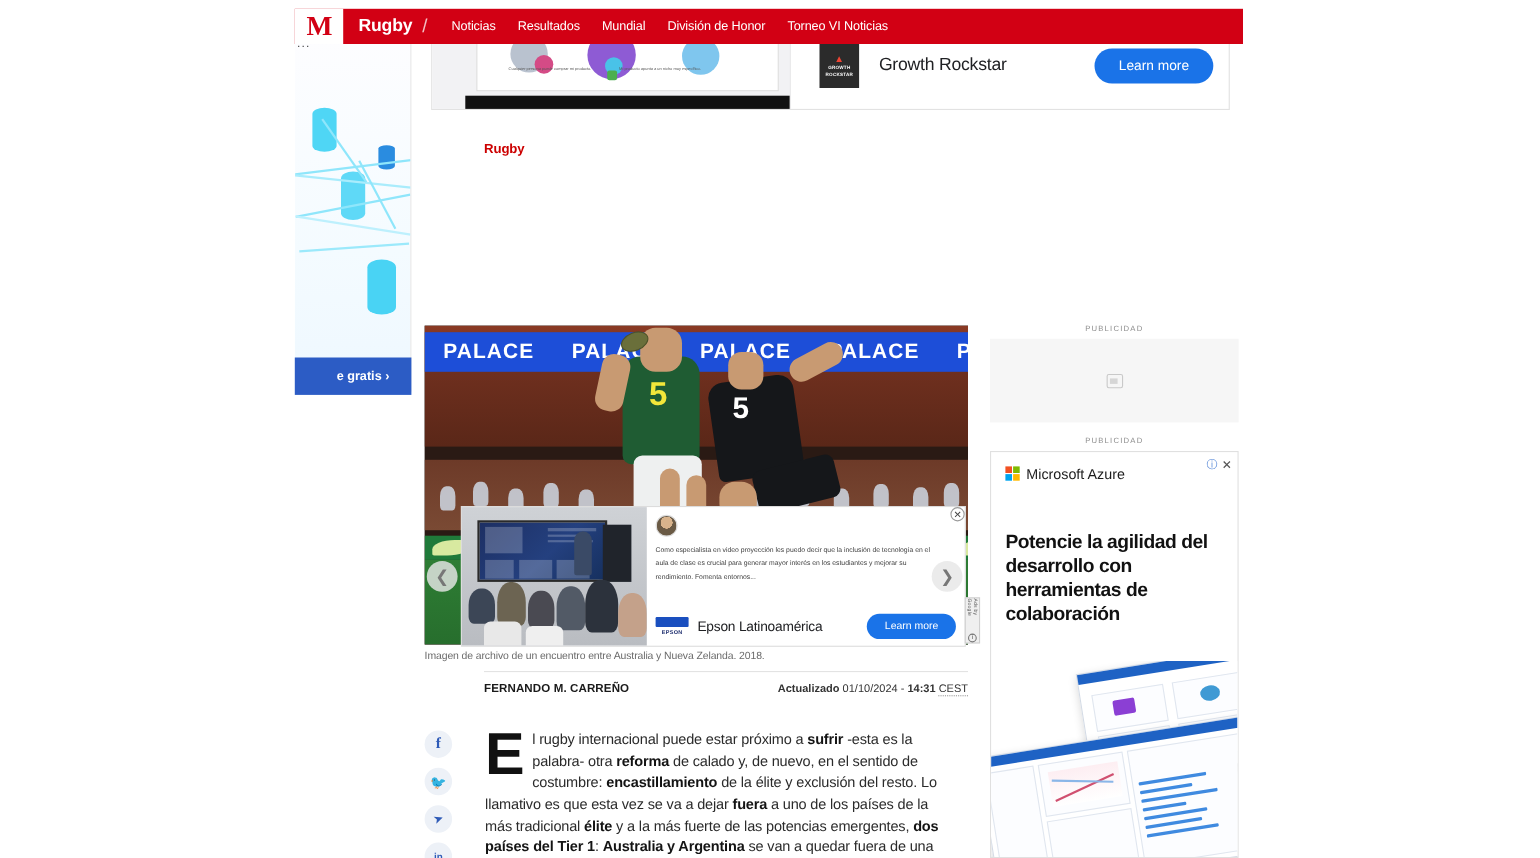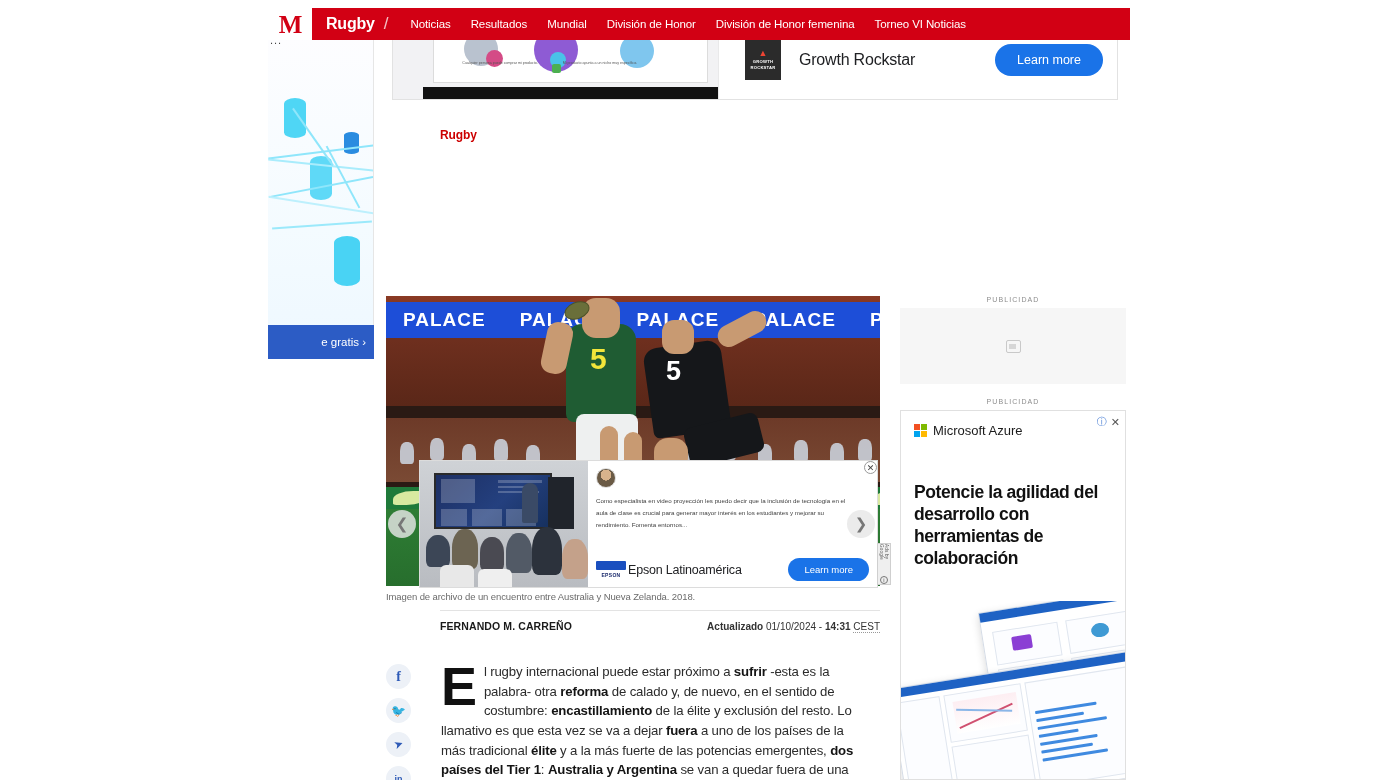--- a/index.html
+++ b/index.html
@@ -58,23 +58,23 @@
     width: 106px; height: 320px;
     background: #ffffff;
     border-right: 1px solid #e6e6e6;
     overflow: hidden; z-index: 30;
   }
   .left-ad-canvas { position: absolute; inset: 0; background: linear-gradient(180deg,#fdfdff 0%,#f4fbff 60%,#eef8ff 100%); }
   .cyl { position: absolute; border-radius: 50% / 14%; }
   .left-ad-cta {
     position: absolute; left: 268px; top: 325px;
     width: 106px; height: 34px; background: #2c5cc5;
-    color: #fff; font-size: 11.5px; font-weight: normal;
+    color: #fff; font-size: 11.5px; font-weight: bold;
     display: flex; align-items: center; justify-content: flex-end;
-    padding-right: 8px; z-index: 31;
+    padding-right: 20px; z-index: 31;
   }
   .left-ad-dots { position:absolute; left:270px; top:34px; font-size:11px; color:#444; letter-spacing:1px; z-index: 32;}
 
   
   .top-ad {
     position: absolute; left: 392px; top: 20px;
     width: 726px; height: 80px;
     background: #ffffff; border: 1px solid #e2e2e2;
     display: flex; align-items: stretch; z-index: 20; overflow: hidden;
   }
@@ -185,21 +185,21 @@
   .ep-head { display:flex; gap:6px; align-items:flex-start; }
   .ep-avatar {
     width:20px; height:20px; border-radius:50%; flex:0 0 20px;
     background: radial-gradient(circle at 50% 34%, #d8b38c 0 36%, #6a5a45 37% 100%);
     border:1px solid #ddd;
   }
   .ep-name { font-size:8.6px; color:#1a1a1a; line-height:1.25; }
   .ep-role { font-size:5.4px; color:#8a8a8a; line-height:1.5; margin-top:1px; }
   .ep-promo{ font-size:5.4px; color:#9a9a9a; line-height:1.5; }
   .ep-copy { font-size:6.2px; color:#3d3d3d; line-height:1.95; margin-top:7px; padding-right:12px; }
-  .ep-foot { position:absolute; left:8px; right:8px; bottom:6px; display:flex; align-items:center; gap:2px; }
+  .ep-foot { position:absolute; left:8px; right:8px; bottom:6px; display:flex; align-items:center; gap:8px; }
   .ep-logo {
     width:30px; flex:0 0 30px; text-align:center;
   }
   .ep-logo-bar { height:9px; background:#1a4fbf; border-radius:1px; }
   .ep-logo-txt { font-size:5px; font-weight:bold; color:#1a2a6c; letter-spacing:.3px; margin-top:2px; }
   .ep-brand { font-size:12.5px; color:#202124; flex:1; letter-spacing:-.2px; }
   .ep-cta { background:#1a73e8; color:#fff; font-size:9.5px; border-radius:14px; padding:6px 16px; white-space:nowrap; cursor:pointer;}
   .ep-close {
     position:absolute; left:864px; top:461px; width:13px; height:13px; border-radius:50%;
     background:#ffffff; border:1px solid #9a9a9a; color:#444; font-size:9px;
@@ -345,21 +345,20 @@
     </div>
     <div class="nav-brand">
       <span>Rugby</span>
     </div>
     <div class="nav-sep">/</div>
     <div class="nav-links">
       <a class="nav-link">Noticias</a>
       <a class="nav-link">Resultados</a>
       <a class="nav-link">Mundial</a>
       <a class="nav-link">División de Honor</a>
-      <a class="nav-link">División de Honor femenina</a>
       <a class="nav-link">Torneo VI Noticias</a>
     </div>
   </div>
 
   <div class="kicker">Rugby</div>
 
   <div class="hero">
     <div class="hero-stand"></div>
     <div class="hero-board">
       <span>PALACE</span>

